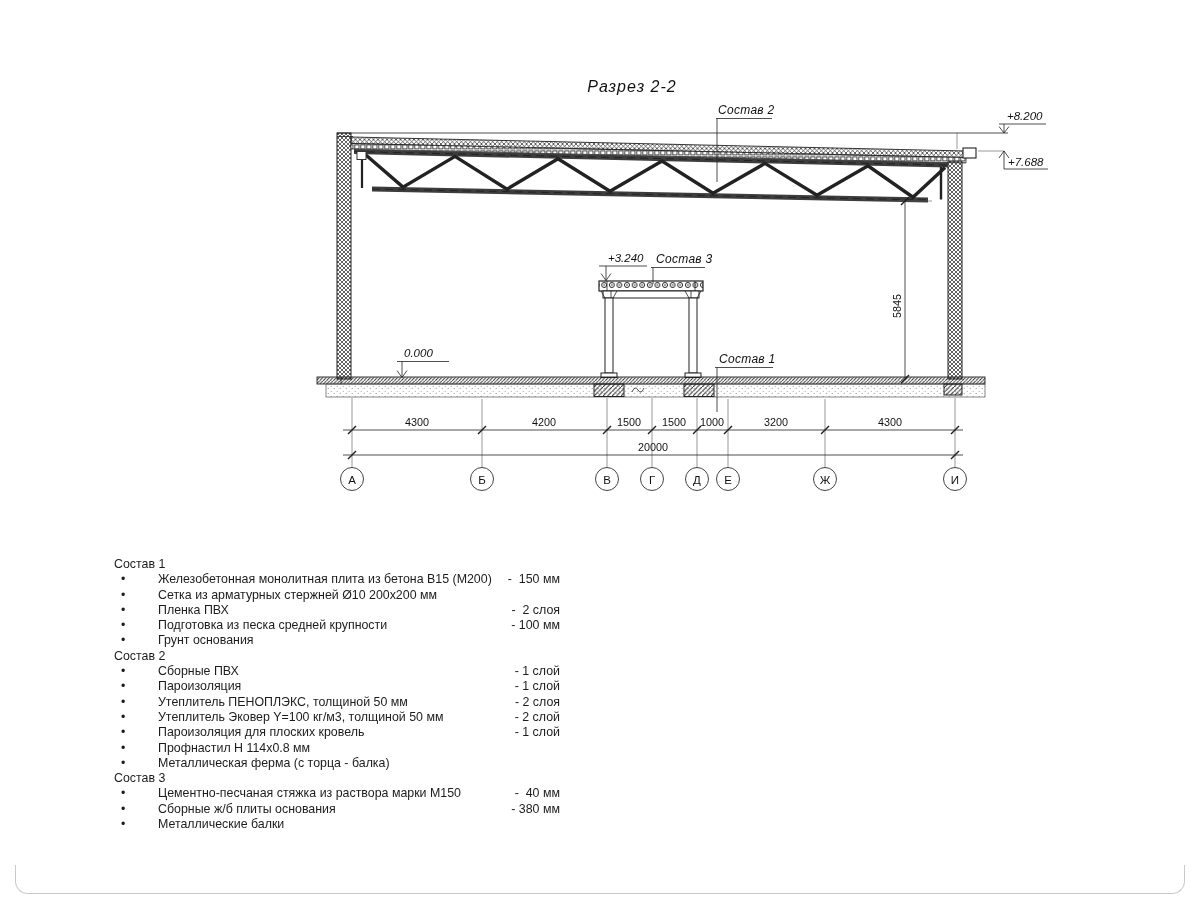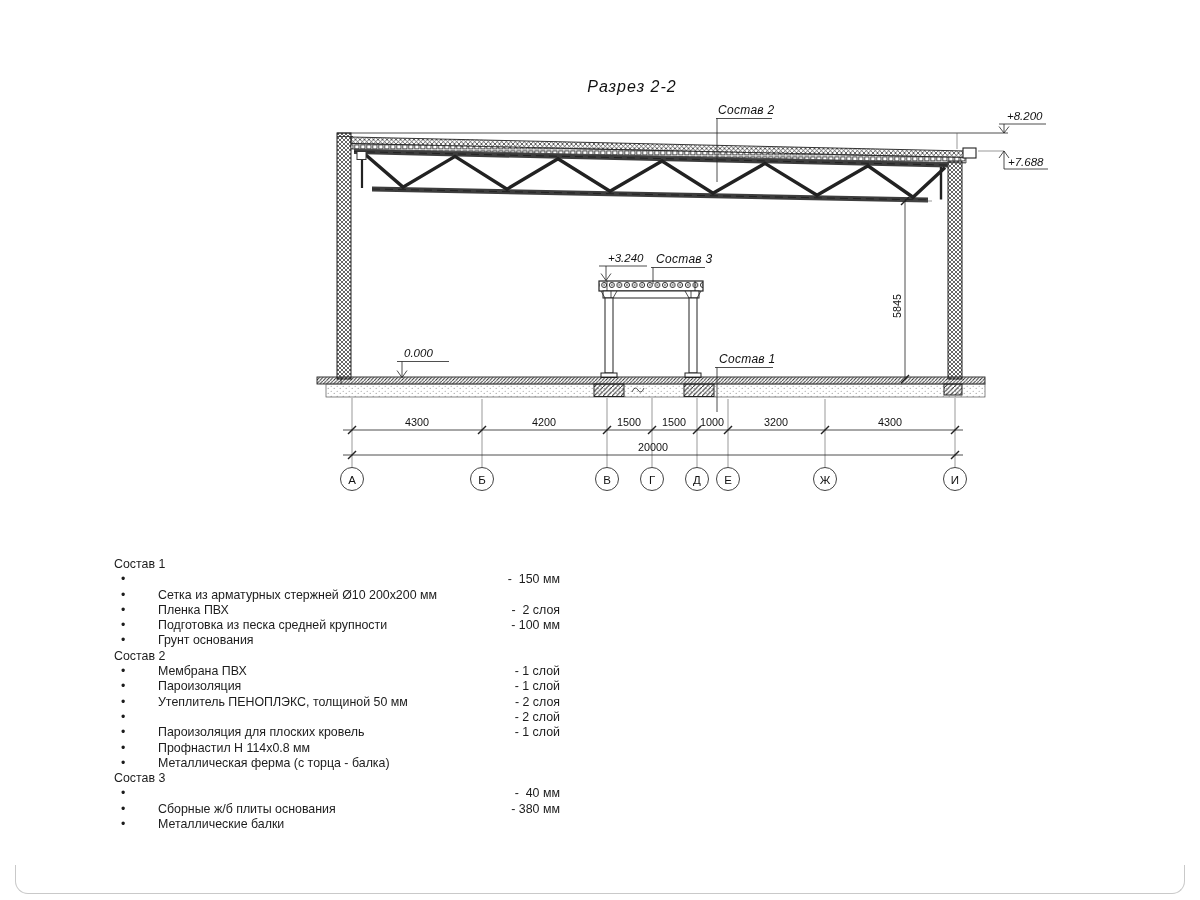--- a/index.html
+++ b/index.html
@@ -218,20 +218,21 @@
 
   <text x="632" y="92" text-anchor="middle" class="ttl">Разрез 2-2</text>
 </svg>
 
 <div class="notes">
   <div class="nrow">
         <span class="nn">Состав 1</span>
       </div>
   <div class="nrow">
         <span class="nb">•</span>
+        <span class="nn">Железобетонная монолитная плита из бетона В15 (М200)</span>
         <span class="nq">-  150 мм</span>
       </div>
   <div class="nrow">
         <span class="nb">•</span>
         <span class="nn">Сетка из арматурных стержней Ø10 200х200 мм</span>
         <span class="nq"></span>
       </div>
   <div class="nrow">
         <span class="nb">•</span>
         <span class="nn">Пленка ПВХ</span>
@@ -246,35 +247,36 @@
         <span class="nb">•</span>
         <span class="nn">Грунт основания</span>
         <span class="nq"></span>
       </div>
 
   <div class="nrow">
         <span class="nn">Состав 2</span>
       </div>
   <div class="nrow">
         <span class="nb">•</span>
-        <span class="nn">Мембрана ПВХ</span>
+        <span class="nn">Сборные ПВХ</span>
         <span class="nq">- 1 слой</span>
       </div>
   <div class="nrow">
         <span class="nb">•</span>
         <span class="nn">Пароизоляция</span>
         <span class="nq">- 1 слой</span>
       </div>
   <div class="nrow">
         <span class="nb">•</span>
         <span class="nn">Утеплитель ПЕНОПЛЭКС, толщиной 50 мм</span>
         <span class="nq">- 2 слоя</span>
       </div>
   <div class="nrow">
         <span class="nb">•</span>
+        <span class="nn">Утеплитель Эковер Y=100 кг/м3, толщиной 50 мм</span>
         <span class="nq">- 2 слой</span>
       </div>
   <div class="nrow">
         <span class="nb">•</span>
         <span class="nn">Пароизоляция для плоских кровель</span>
         <span class="nq">- 1 слой</span>
       </div>
   <div class="nrow">
         <span class="nb">•</span>
         <span class="nn">Профнастил Н 114х0.8 мм</span>
@@ -284,20 +286,21 @@
         <span class="nb">•</span>
         <span class="nn">Металлическая ферма (с торца - балка)</span>
         <span class="nq"></span>
       </div>
 
   <div class="nrow">
         <span class="nn">Состав 3</span>
       </div>
   <div class="nrow">
         <span class="nb">•</span>
+        <span class="nn">Цементно-песчаная стяжка из раствора марки М150</span>
         <span class="nq">-  40 мм</span>
       </div>
   <div class="nrow">
         <span class="nb">•</span>
         <span class="nn">Сборные ж/б плиты основания</span>
         <span class="nq">- 380 мм</span>
       </div>
   <div class="nrow">
         <span class="nb">•</span>
         <span class="nn">Металлические балки</span>

